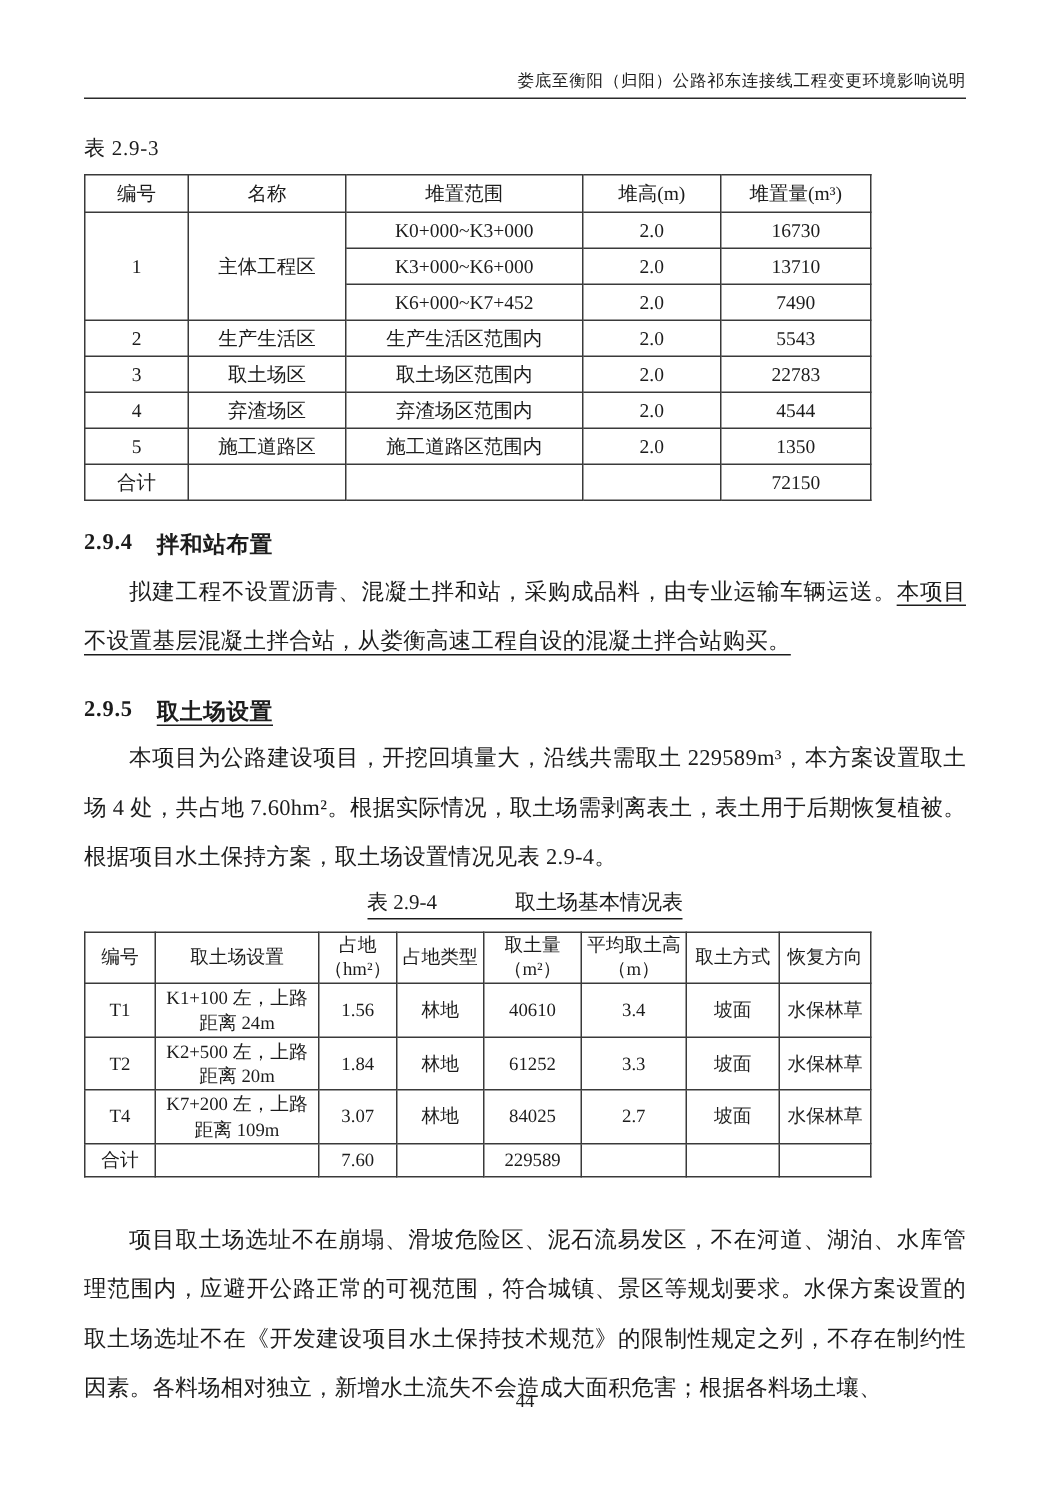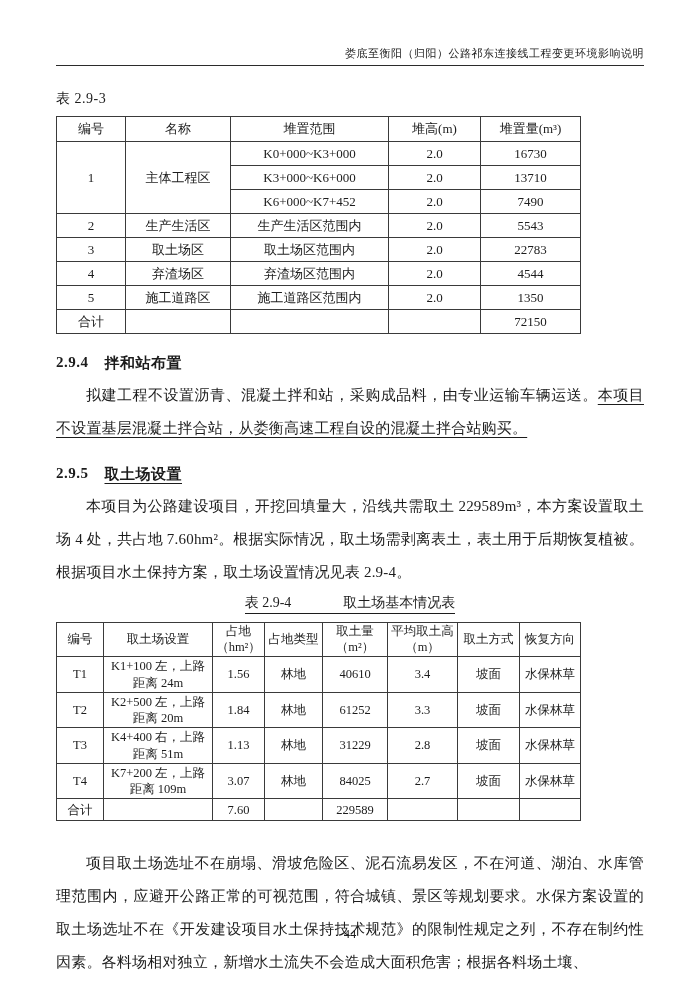--- a/index.html
+++ b/index.html
@@ -191,30 +191,20 @@
       <td>T2</td>
       <td>K2+500 左，上路距离 20m</td>
       <td>1.84</td>
       <td>林地</td>
       <td>61252</td>
       <td>3.3</td>
       <td>坡面</td>
       <td>水保林草</td>
     </tr>
     <tr>
-      <td>T3</td>
-      <td>K4+400 右，上路距离 51m</td>
-      <td>1.13</td>
-      <td>林地</td>
-      <td>31229</td>
-      <td>2.8</td>
-      <td>坡面</td>
-      <td>水保林草</td>
-    </tr>
-    <tr>
       <td>T4</td>
       <td>K7+200 左，上路距离 109m</td>
       <td>3.07</td>
       <td>林地</td>
       <td>84025</td>
       <td>2.7</td>
       <td>坡面</td>
       <td>水保林草</td>
     </tr>
     <tr class="total">

